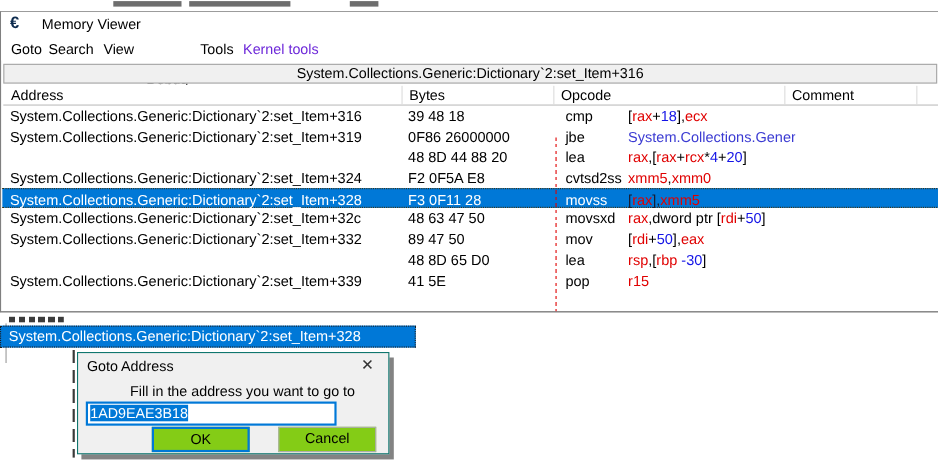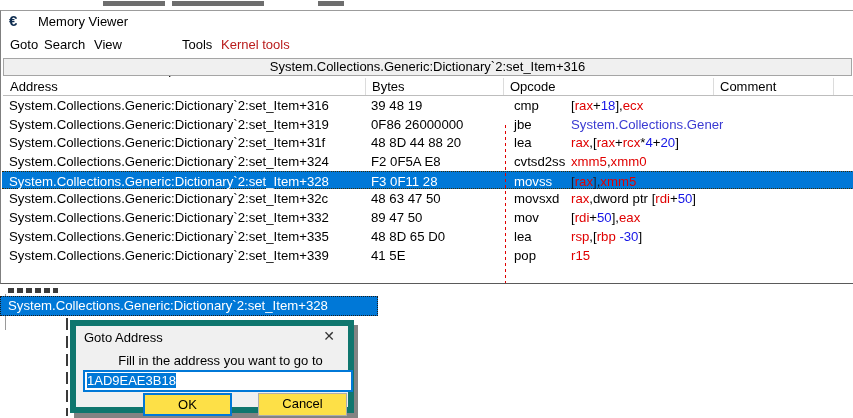--- a/index.html
+++ b/index.html
@@ -13,21 +13,21 @@
   
   .mv-window { position:absolute; left:0; top:10px; width:853px; height:274px;
                background:#fff; border-left:1px solid #7f7f7f; border-top:1px solid #9c9c9c;
                border-bottom:1px solid #5a5a5a; overflow:hidden; }
   .titlebar { position:absolute; left:0; top:0; width:100%; height:21px; background:#fff; }
   .ce-icon { position:absolute; left:8px; top:2px; width:15px; height:15px; color:#0d2b4e;
              font-weight:bold; font-size:15px; line-height:15px; }
   .title-text { position:absolute; left:37px; top:3px; font-size:13px; color:#000; }
   .menubar { position:absolute; left:0; top:21px; width:100%; height:23px; background:#fff; }
   .menu-item { position:absolute; top:3px; font-size:13px; color:#000; padding:2px 4px; }
-  .menu-item.disabled { color:#b91c1c; }
+  .menu-item.disabled { color:#6d28d9; }
 
   .symbolbar { position:absolute; left:2px; top:47px; width:849px; height:18px;
                background:#f0f0f0; border:1px solid #a5a5a5; font-size:13px; color:#000;
                text-align:center; line-height:16px; overflow:hidden; }
 
   .colheader { position:absolute; left:2px; top:66px; width:851px; height:19px; background:#fff;
                border-bottom:1px solid #bdbdbd; font-size:13px; color:#000; }
   .colheader .sep { position:absolute; top:1px; width:1px; height:17px; background:#dcdcdc; }
   .col-label { position:absolute; top:2px; }
 
@@ -56,31 +56,31 @@
               background:repeating-linear-gradient(90deg,#3c3c3c 0 6px,transparent 6px 9px); }
   .frag-vline { position:absolute; left:5px; top:294px; width:1px; height:36px; background:#9a9a9a; }
   .frag-bar { position:absolute; left:0; top:296px; width:378px; height:20px; background:#0078d7;
               border:1px dotted #1b1b1b; color:#fff; font-size:13.2px; line-height:18px;
               padding-left:7px; white-space:nowrap; overflow:hidden; }
   .frag-dashline { position:absolute; left:66px; top:318px; width:2px; height:98px;
               background:repeating-linear-gradient(180deg,#3a3a3a 0 12px,transparent 12px 18px); }
 
   
   .dialog { position:absolute; left:70px; top:320px; width:284px; height:93px;
-            background:#f0f0f0; border:6px solid #0f766e;
+            background:#f0f0f0; border:1px solid #0f766e;
             box-shadow:4px 5px 0 rgba(90,90,90,0.75); }
   .dlg-title { position:absolute; left:8px; top:4px; font-size:13px; color:#000; }
   .dlg-close { position:absolute; right:10px; top:2px; font-size:14px; color:#333;
                width:18px; text-align:center; }
   .dlg-label { position:absolute; left:0; top:27px; width:100%; text-align:center;
                font-size:13px; color:#000;padding-left:17px; }
-  .dlg-input { position:absolute; left:7px; top:44px; width:270px; height:22px; background:#fff;
+  .dlg-input { position:absolute; left:7px; top:44px; width:228px; height:22px; background:#fff;
                border:2px solid #0078d7; font-size:13px; line-height:18px; padding-left:2px; }
   .dlg-input .sel { background:#0078d7; color:#fff; }
-  .dlg-btn { position:absolute; top:67px; width:89px; height:23px; background:#fde047;
+  .dlg-btn { position:absolute; top:67px; width:89px; height:23px; background:#84cc16;
              font-size:13px; text-align:center; line-height:20px; color:#000; }
   .btn-ok { left:67px; border:2px solid #0078d7; }
   .btn-cancel { left:182px; border:1px solid #adadad; }
 </style>
 </head>
 <body>
 
 <div id="canvas">
 
   <div class="sliver-frag" style="left:103px; top:1px; width:62px; height:5px;"></div>
@@ -107,30 +107,29 @@
         <span class="col-label" style="left: 507px;">Opcode</span>
         <span class="col-label" style="left: 717px;">Comment</span>
         <div class="sep" style="left: 362px;"></div>
         <div class="sep" style="left: 500px;"></div>
         <div class="sep" style="left: 710px;"></div>
         <div class="sep" style="left: 830px;"></div>
       </div>
     <div class="rows" id="rows">
         <div class="dis-row">
           <span class="addr">System.Collections.Generic:Dictionary`2:set_Item+316</span>
-          <span class="bytes">39 48 19</span>
+          <span class="bytes">39 48 18</span>
           <span class="opgrp"><span class="mn">cmp</span><span class="ops"><span class="seg-k">[</span><span class="seg-r">rax</span><span class="seg-k">+</span><span class="seg-b">18</span><span class="seg-k">],</span><span class="seg-r">ecx</span></span></span>
         </div>
         <div class="dis-row">
           <span class="addr">System.Collections.Generic:Dictionary`2:set_Item+319</span>
           <span class="bytes">0F86 26000000</span>
           <span class="opgrp"><span class="mn">jbe</span><span class="ops clip"><span class="seg-j">System.Collections.Gener</span></span></span>
         </div>
         <div class="dis-row">
-          <span class="addr">System.Collections.Generic:Dictionary`2:set_Item+31f</span>
           <span class="bytes">48 8D 44 88 20</span>
           <span class="opgrp"><span class="mn">lea</span><span class="ops"><span class="seg-r">rax</span><span class="seg-k">,[</span><span class="seg-r">rax</span><span class="seg-k">+</span><span class="seg-r">rcx</span><span class="seg-k">*</span><span class="seg-b">4</span><span class="seg-k">+</span><span class="seg-b">20</span><span class="seg-k">]</span></span></span>
         </div>
         <div class="dis-row">
           <span class="addr">System.Collections.Generic:Dictionary`2:set_Item+324</span>
           <span class="bytes">F2 0F5A E8</span>
           <span class="opgrp"><span class="mn">cvtsd2ss</span><span class="ops"><span class="seg-r">xmm5</span><span class="seg-k">,</span><span class="seg-r">xmm0</span></span></span>
         </div>
         <div class="dis-row selected">
           <span class="addr">System.Collections.Generic:Dictionary`2:set_Item+328</span>
@@ -141,21 +140,20 @@
           <span class="addr">System.Collections.Generic:Dictionary`2:set_Item+32c</span>
           <span class="bytes">48 63 47 50</span>
           <span class="opgrp"><span class="mn">movsxd</span><span class="ops"><span class="seg-r">rax</span><span class="seg-k">,dword ptr [</span><span class="seg-r">rdi</span><span class="seg-k">+</span><span class="seg-b">50</span><span class="seg-k">]</span></span></span>
         </div>
         <div class="dis-row">
           <span class="addr">System.Collections.Generic:Dictionary`2:set_Item+332</span>
           <span class="bytes">89 47 50</span>
           <span class="opgrp"><span class="mn">mov</span><span class="ops"><span class="seg-k">[</span><span class="seg-r">rdi</span><span class="seg-k">+</span><span class="seg-b">50</span><span class="seg-k">],</span><span class="seg-r">eax</span></span></span>
         </div>
         <div class="dis-row">
-          <span class="addr">System.Collections.Generic:Dictionary`2:set_Item+335</span>
           <span class="bytes">48 8D 65 D0</span>
           <span class="opgrp"><span class="mn">lea</span><span class="ops"><span class="seg-r">rsp</span><span class="seg-k">,[</span><span class="seg-r">rbp</span><span class="seg-k"> </span><span class="seg-b">-30</span><span class="seg-k">]</span></span></span>
         </div>
         <div class="dis-row">
           <span class="addr">System.Collections.Generic:Dictionary`2:set_Item+339</span>
           <span class="bytes">41 5E</span>
           <span class="opgrp"><span class="mn">pop</span><span class="ops"><span class="seg-r">r15</span></span></span>
         </div>
       </div>
     <div class="jumpline"></div>

